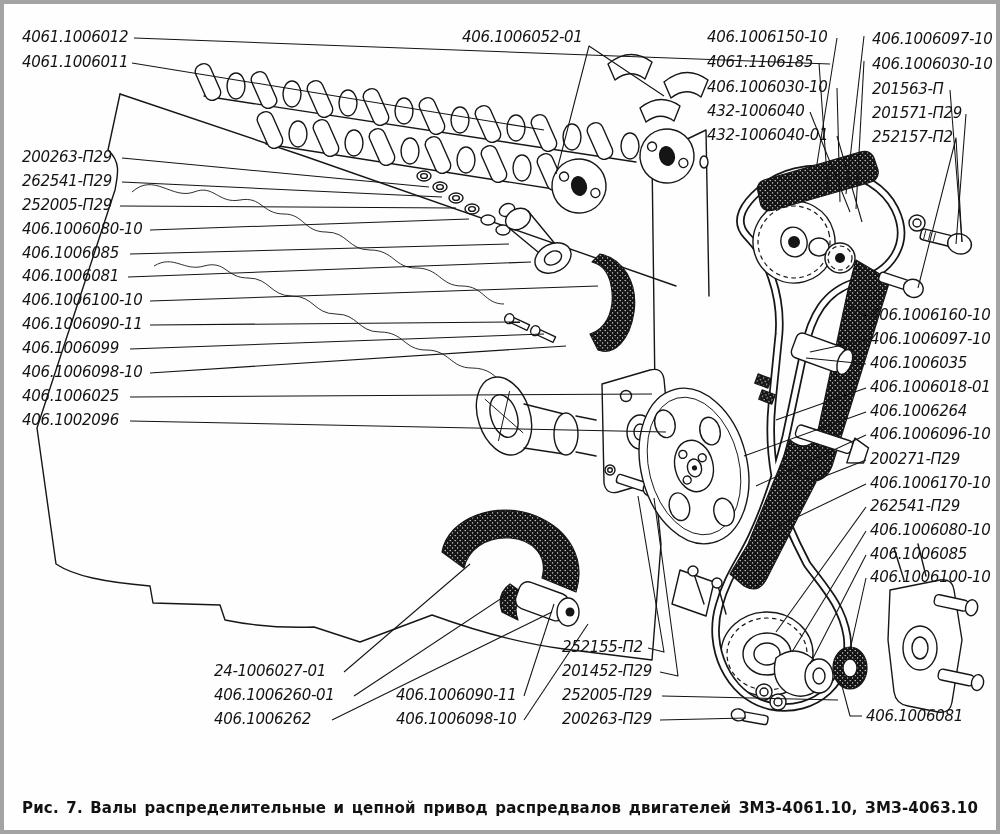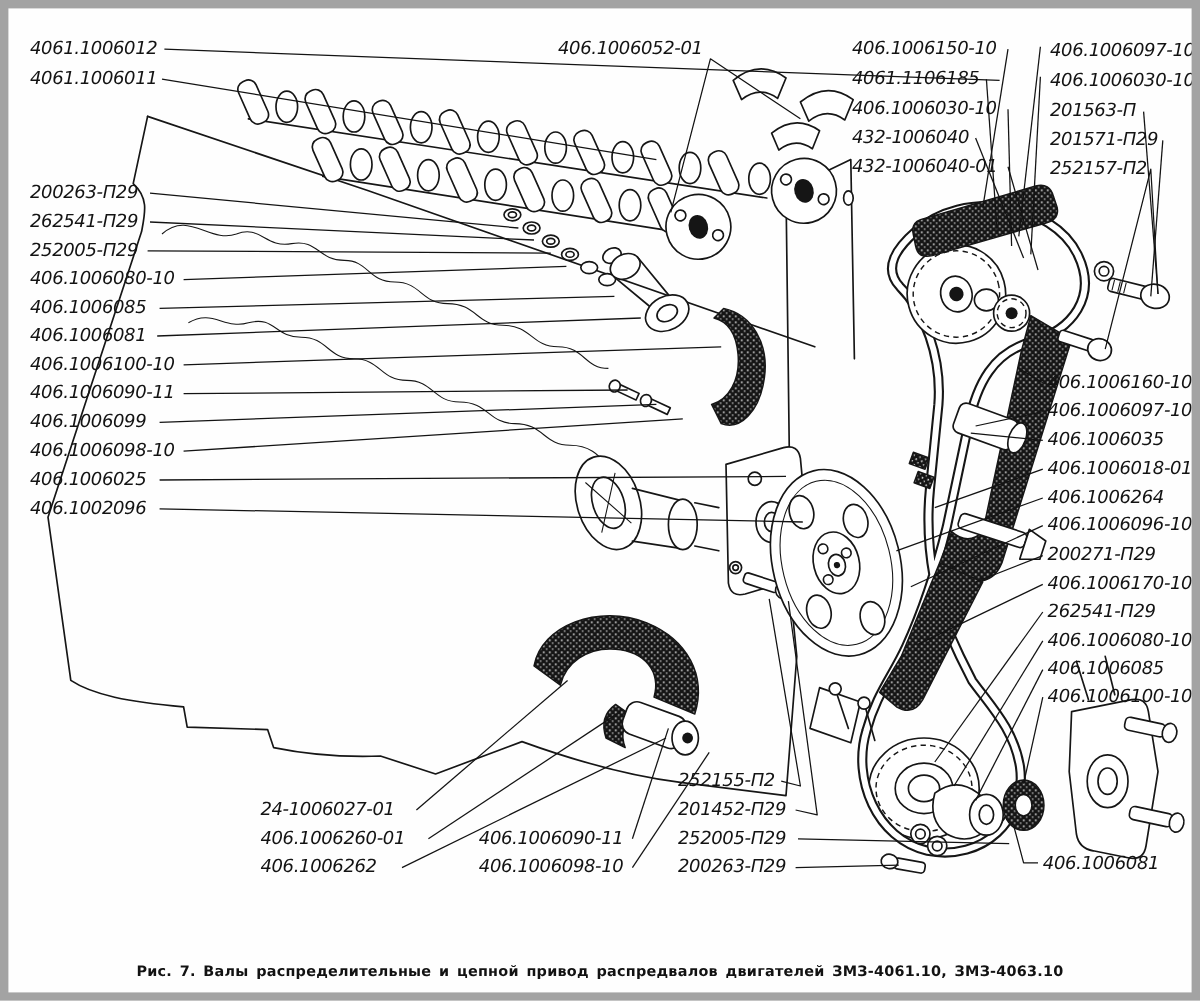--- a/index.html
+++ b/index.html
@@ -1,33 +1,33 @@
 <!DOCTYPE html>
 <html><head>
 <meta charset="utf-8">
 <style>
   html,body{margin:0;padding:0;background:#e8e8e8;}
   .page{position:relative;width:1000px;height:834px;background:#fefefe;
-        border:7px solid #a3a3a3;box-sizing:border-box;overflow:hidden;
+        border:4px solid #a3a3a3;box-sizing:border-box;overflow:hidden;
         font-family:"DejaVu Sans",sans-serif;}
   svg.draw{position:absolute;left:0;top:0;}
   
   .ln{fill:none;stroke:#161616;stroke-width:1.4;stroke-linecap:round;stroke-linejoin:round;}
   .lnthin{fill:none;stroke:#161616;stroke-width:.9;}
   .fw{fill:#ffffff;stroke:#161616;stroke-width:1.4;stroke-linejoin:round;}
   .dk{fill:url(#speck);stroke:#161616;stroke-width:1.2;stroke-linejoin:round;}
   .chain1{fill:none;stroke:#161616;stroke-width:8.5;}
   .chain2{fill:none;stroke:#ffffff;stroke-width:5;}
   .teeth{fill:none;stroke:#161616;stroke-width:1.2;stroke-dasharray:4.5 3.5;}
   
   .lbl{font-family:"DejaVu Sans",sans-serif;font-style:italic;font-size:15px;
        letter-spacing:-.3px;fill:#131313;}
   .leader{fill:none;stroke:#131313;stroke-width:1.05;stroke-linejoin:round;}
   .caption{position:absolute;left:0;right:0;top:795px;text-align:center;
-           font-weight:bold;font-size:12px;color:#121212;word-spacing:2px;
+           font-weight:bold;font-size:15px;color:#121212;word-spacing:2px;
            letter-spacing:.2px;}
 </style>
 </head>
 <body>
 
 <div class="page">
 
   <svg class="draw" width="1000" height="834" viewBox="0 0 1000 834">
     <defs>
       <pattern id="speck" width="5" height="5" patternUnits="userSpaceOnUse">

